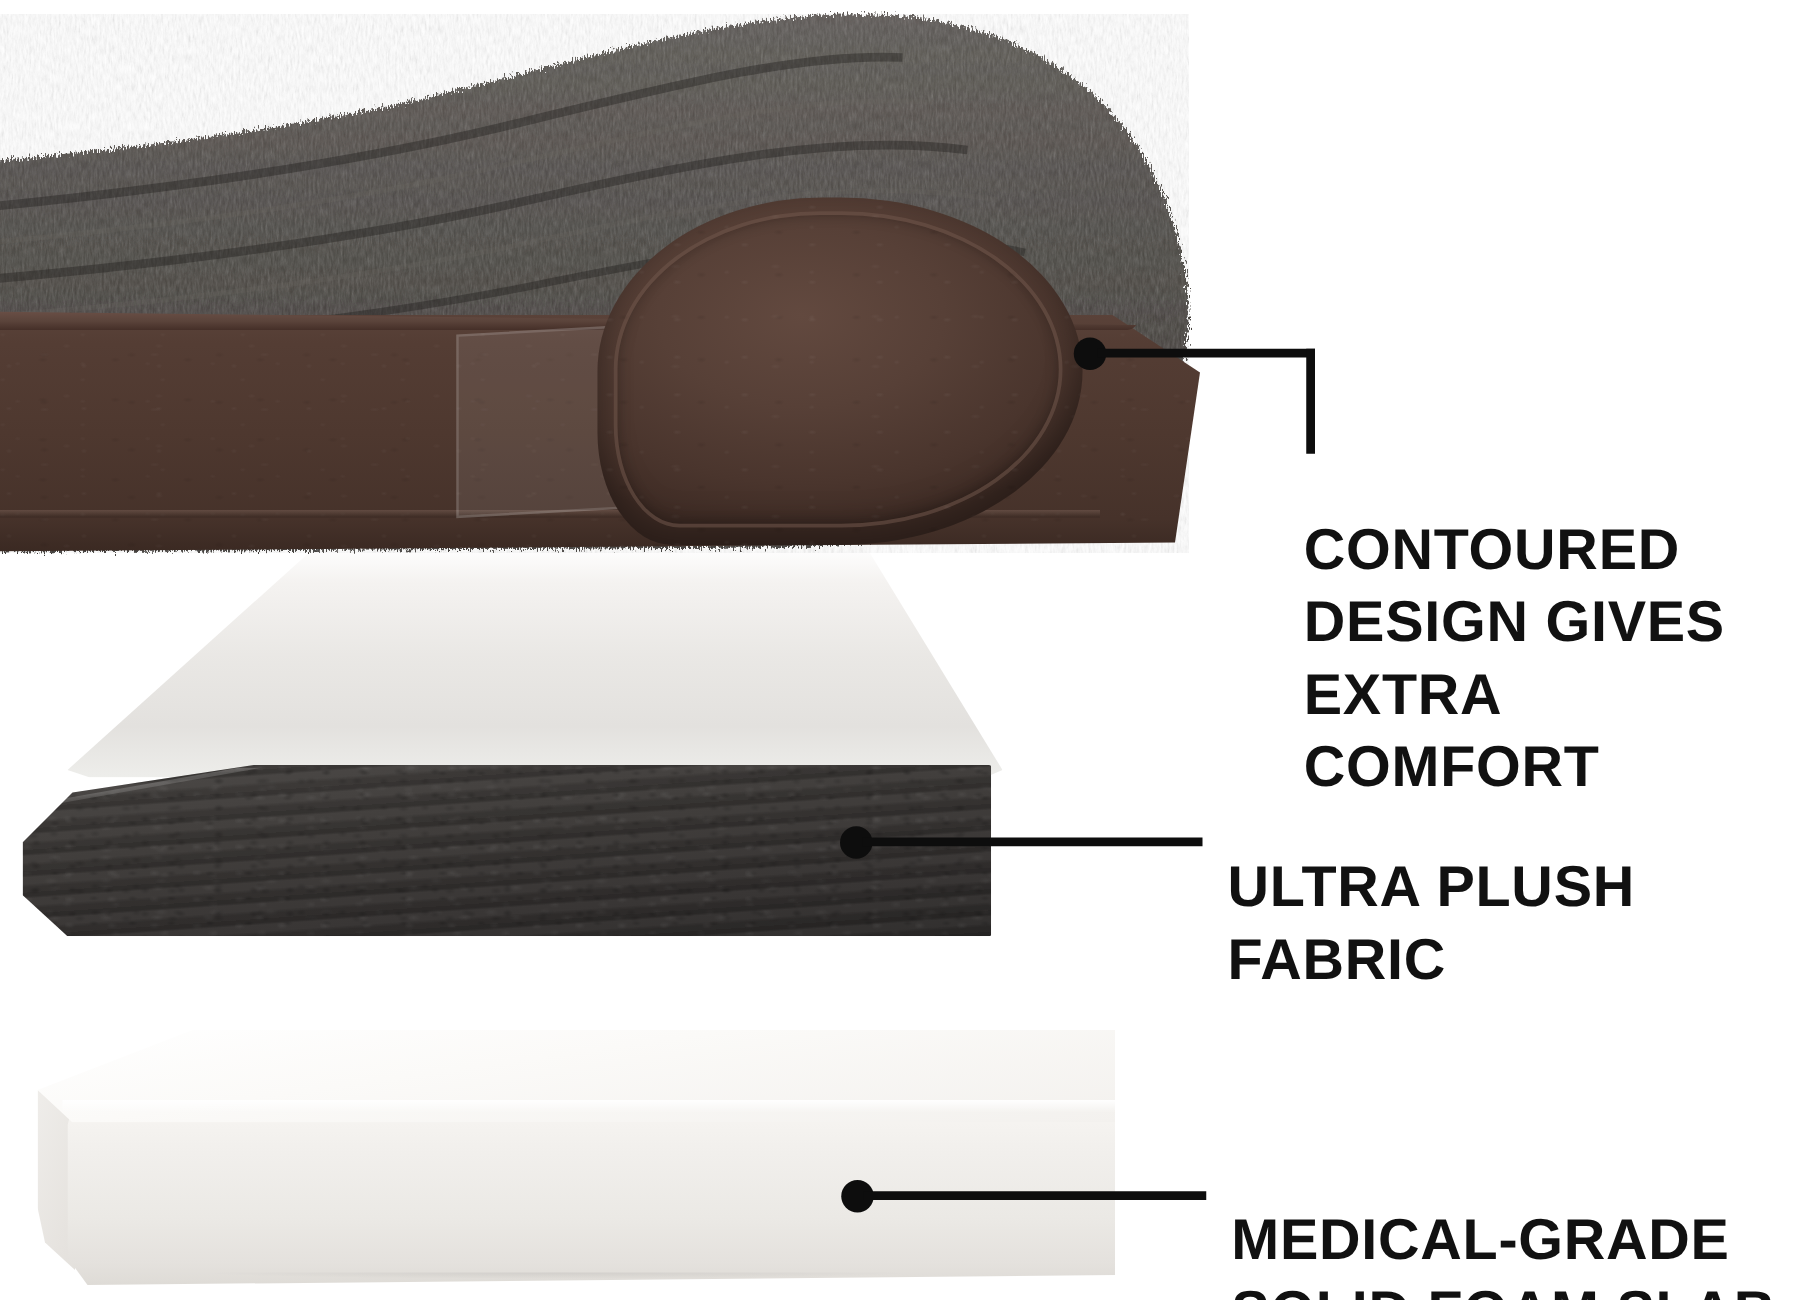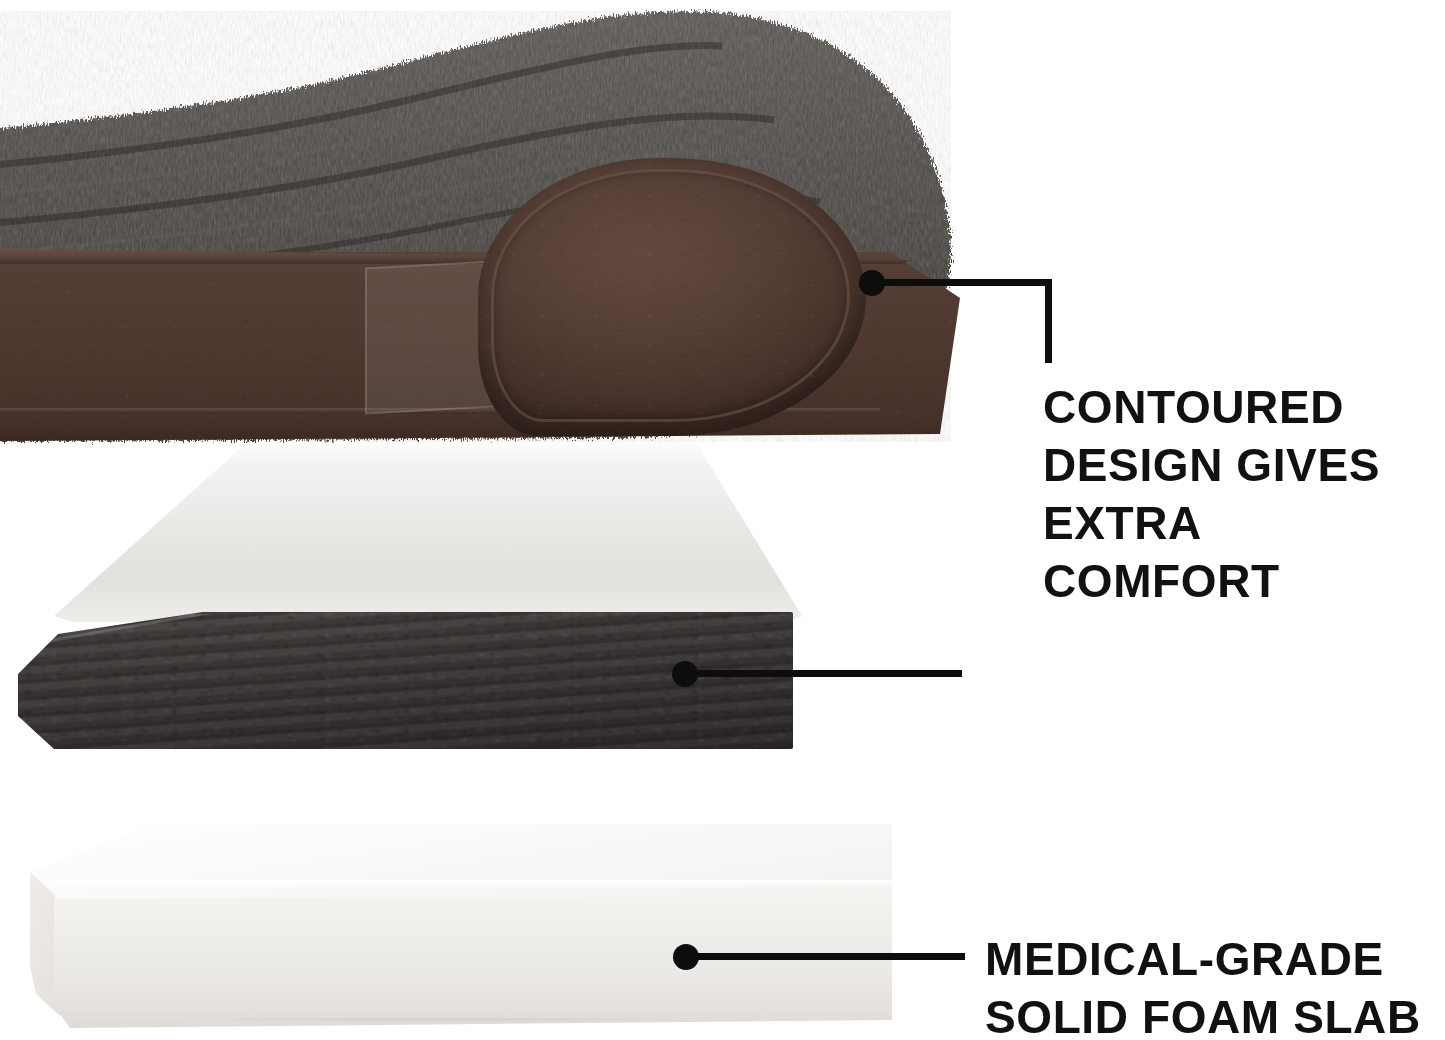--- a/index.html
+++ b/index.html
@@ -270,20 +270,21 @@
   .callout-label {
     position: absolute;
     color: #111111;
     font-family: "Liberation Sans", sans-serif;
     font-weight: bold;
     font-size: 46px;
     line-height: 58px;
     letter-spacing: 0.6px;
     white-space: pre-line;
     text-transform: uppercase;
+    margin-top: 32px;
   }
   #label-contoured { left: 1043px; top: 378px; }
   #label-plush     { left: 982px;  top: 648px; }
   #label-foam      { left: 985px;  top: 930px; }
 </style>
 </head>
 <body>
 
 <div id="stage">
 
@@ -363,19 +364,21 @@
 
   <div class="callout-dot" style="left:859px; top:270px;"></div>
   <div class="callout-line callout-h" style="left:878px; top:279px; width:174px;"></div>
   <div class="callout-line callout-v" style="left:1045px; top:279px; height:84px;"></div>
   <div class="callout-label" id="label-contoured">CONTOURED
 DESIGN GIVES
 EXTRA COMFORT</div>
 
   <div class="callout-dot" style="left:672px; top:661px;"></div>
   <div class="callout-line callout-h" style="left:690px; top:670px; width:272px;"></div>
+  <div class="callout-label" id="label-plush">ULTRA PLUSH
+FABRIC</div>
 
   <div class="callout-dot" style="left:673px; top:944px;"></div>
   <div class="callout-line callout-h" style="left:691px; top:953px; width:274px;"></div>
   <div class="callout-label" id="label-foam">MEDICAL-GRADE
 SOLID FOAM SLAB</div>
 
 </div>
 
 </body></html>

